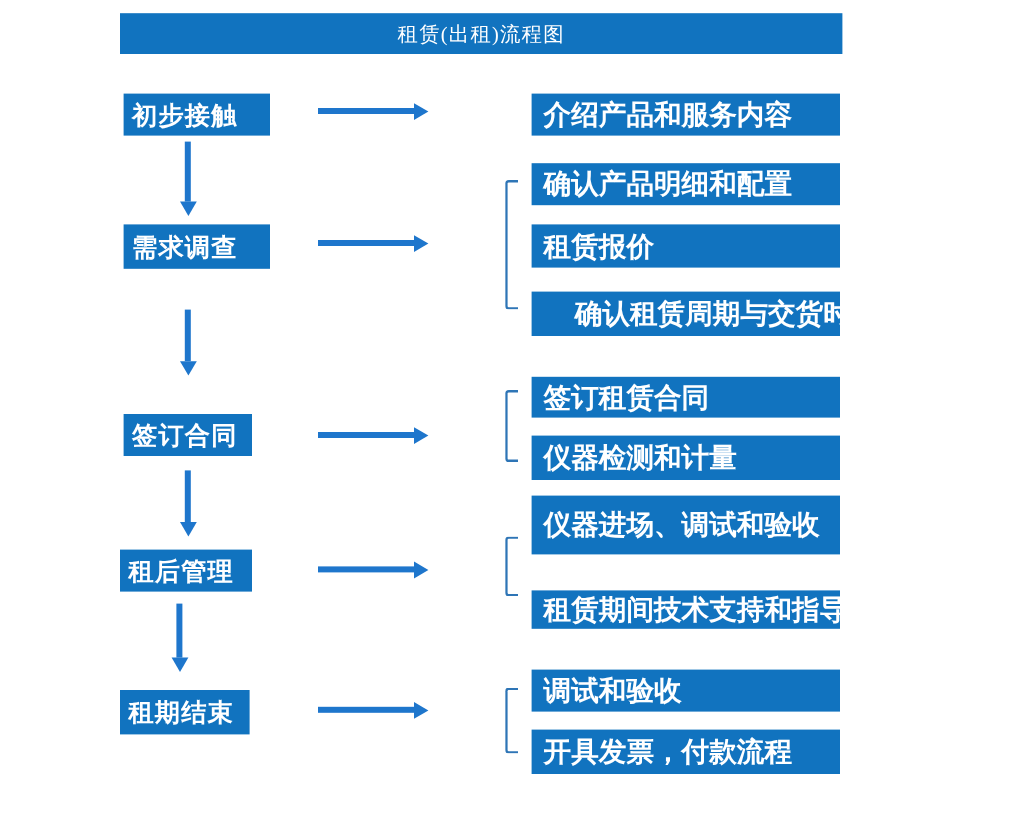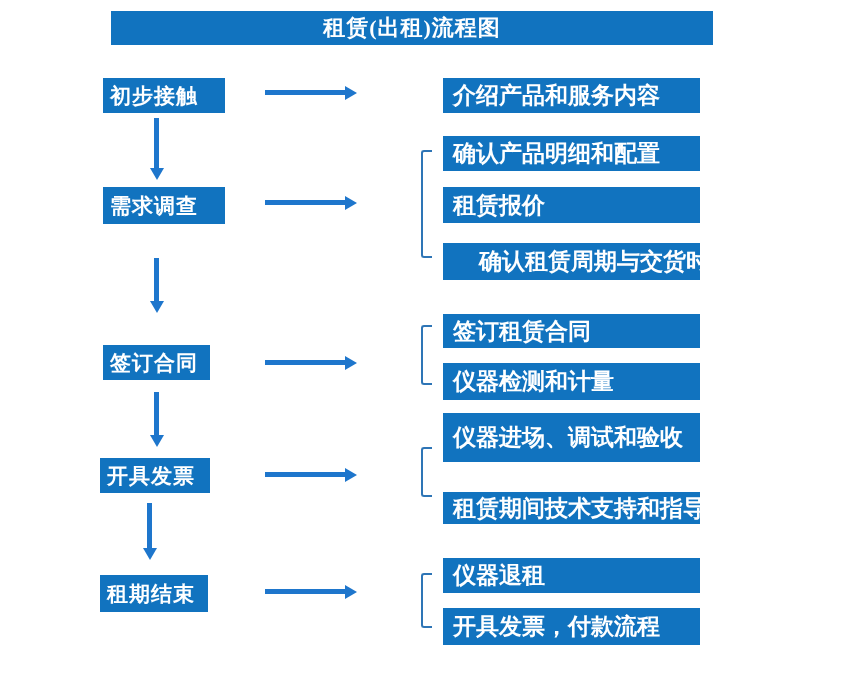--- a/index.html
+++ b/index.html
@@ -10,21 +10,21 @@
   }
   html,body{margin:0;padding:0;background:#ffffff;}
   .canvas{
     position:relative;width:844px;height:688px;background:#ffffff;
     font-family:"Liberation Serif","DejaVu Serif",serif;overflow:hidden;
   }
   .titlebar{
     position:absolute;left:100px;top:11px;width:602px;height:34px;
     background:var(--box-fill);color:var(--text);
     display:flex;align-items:center;justify-content:center;
-    font-weight:bold;font-size:22px;letter-spacing:1px;margin-left:11px;
+    font-weight:normal;font-size:17px;letter-spacing:1px;
   }
   .box{
     position:absolute;background:var(--box-fill);color:var(--text);
     font-weight:bold;display:flex;align-items:center;box-sizing:border-box;
     white-space:nowrap;
   }
   .stage{font-size:21px;padding-left:7px;letter-spacing:1px;}
   .detail{left:443px;width:257px;font-size:23px;padding-left:10px;}
   
   .harrow{position:absolute;left:265px;width:80px;height:5px;background:var(--arrow);}
@@ -50,21 +50,21 @@
 </head>
 <body>
 
 <div class="canvas">
 
   <div class="titlebar">租赁(出租)流程图</div>
 
   <div class="box stage" style="left:103px;top:78px;width:122px;height:35px;font-family:Liberation Serif, serif;">初步接触</div>
   <div class="box stage" style="left:103px;top:187px;width:122px;height:37px;">需求调查</div>
   <div class="box stage" style="left:103px;top:345px;width:107px;height:35px;">签订合同</div>
-  <div class="box stage" style="left:100px;top:458px;width:110px;height:35px;">开具发票</div>
+  <div class="box stage" style="left:100px;top:458px;width:110px;height:35px;">租后管理</div>
   <div class="box stage" style="left:100px;top:575px;width:108px;height:37px;">租期结束</div>
 
   <div class="varrow" style="left:154px;top:118px;height:50px;"></div>
   <div class="varrow" style="left:154px;top:258px;height:43px;"></div>
   <div class="varrow" style="left:154px;top:392px;height:43px;"></div>
   <div class="varrow" style="left:147px;top:503px;height:45px;"></div>
 
   <div class="harrow" style="top:90px;"></div>
   <div class="harrow" style="top:200px;"></div>
   <div class="harrow" style="top:360px;"></div>
@@ -81,16 +81,16 @@
   <div class="box detail" style="top:136px;height:35px;">确认产品明细和配置</div>
   <div class="box detail" style="top:187px;height:36px;">租赁报价</div>
   <div class="box detail" style="top:243px;height:37px;padding-left:36px;">确认租赁周期与交货时间</div>
 
   <div class="box detail" style="top:314px;height:34px;">签订租赁合同</div>
   <div class="box detail" style="top:363px;height:37px;">仪器检测和计量</div>
 
   <div class="box detail" style="top:413px;height:49px;">仪器进场、调试和验收</div>
   <div class="box detail" style="top:492px;height:32px;">租赁期间技术支持和指导</div>
 
-  <div class="box detail" style="top:558px;height:35px;">仪器退租</div>
+  <div class="box detail" style="top:558px;height:35px;">调试和验收</div>
   <div class="box detail" style="top:608px;height:37px;">开具发票，付款流程</div>
 
 </div>
 
 </body></html>

